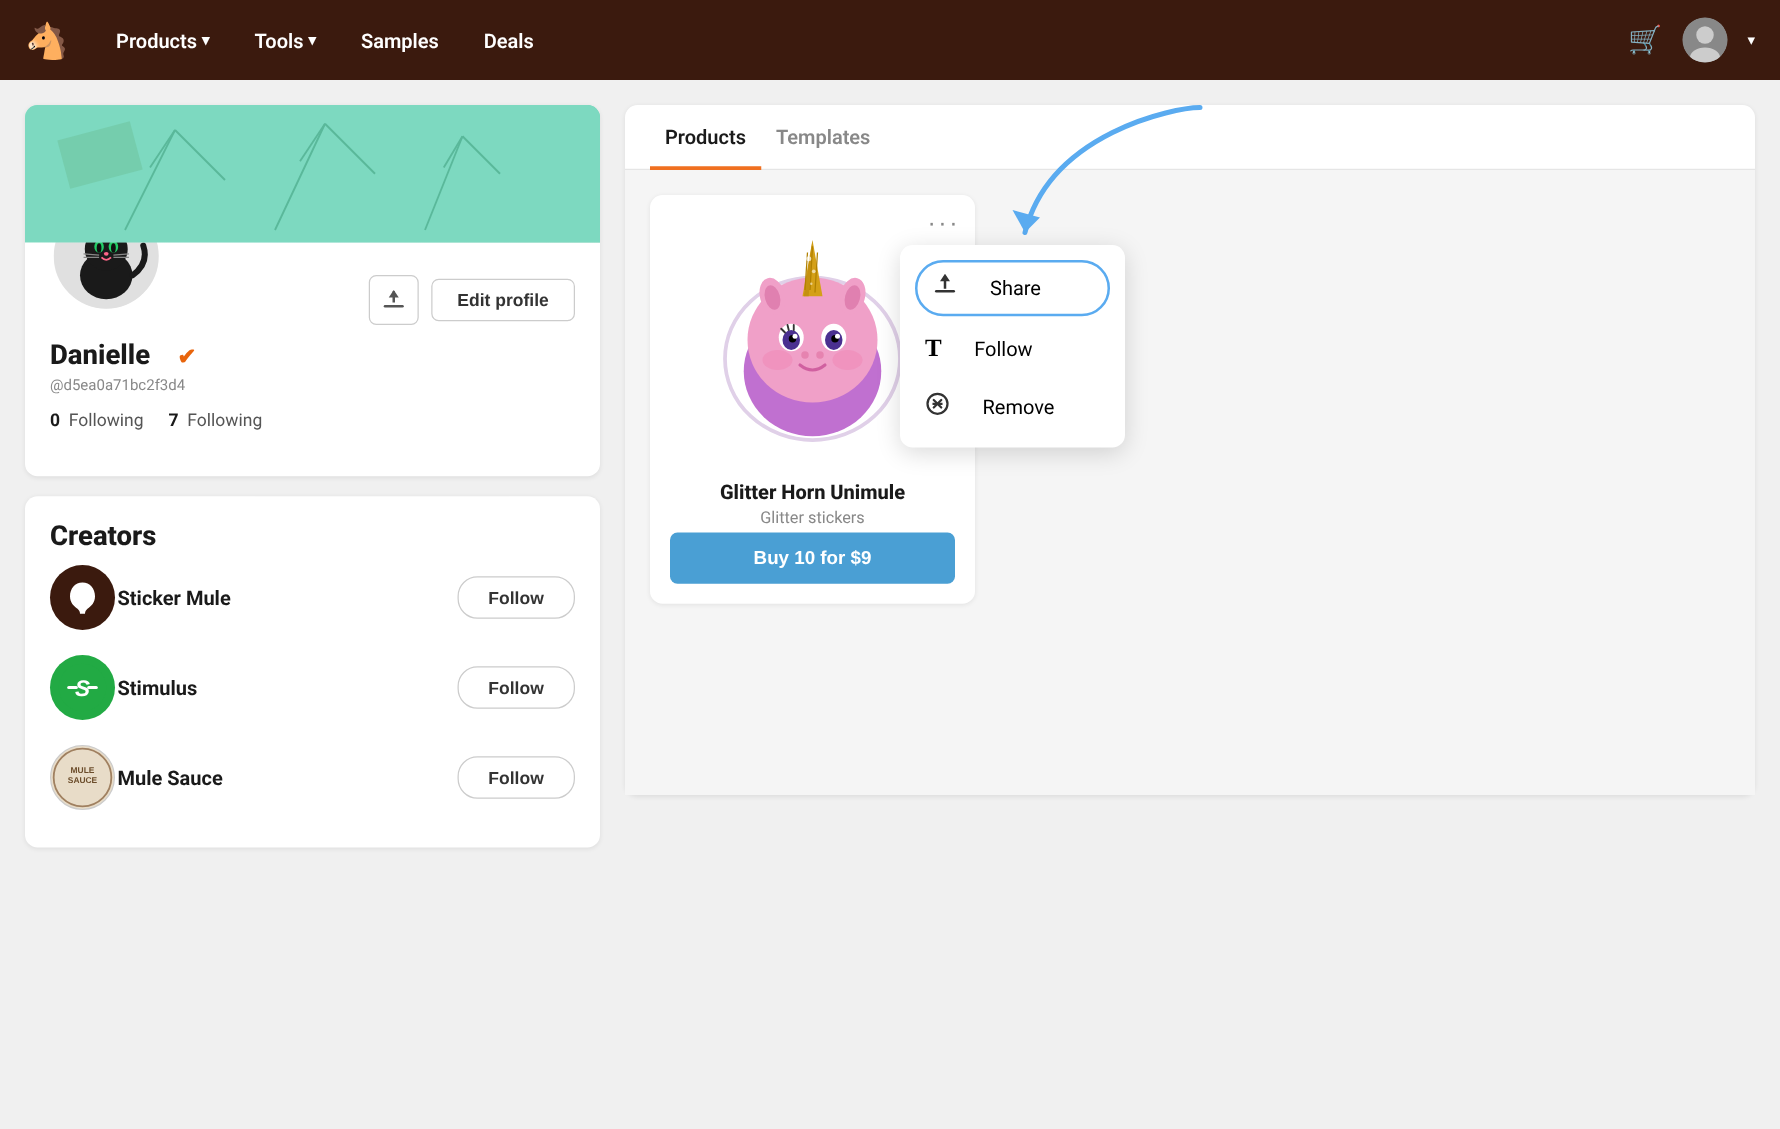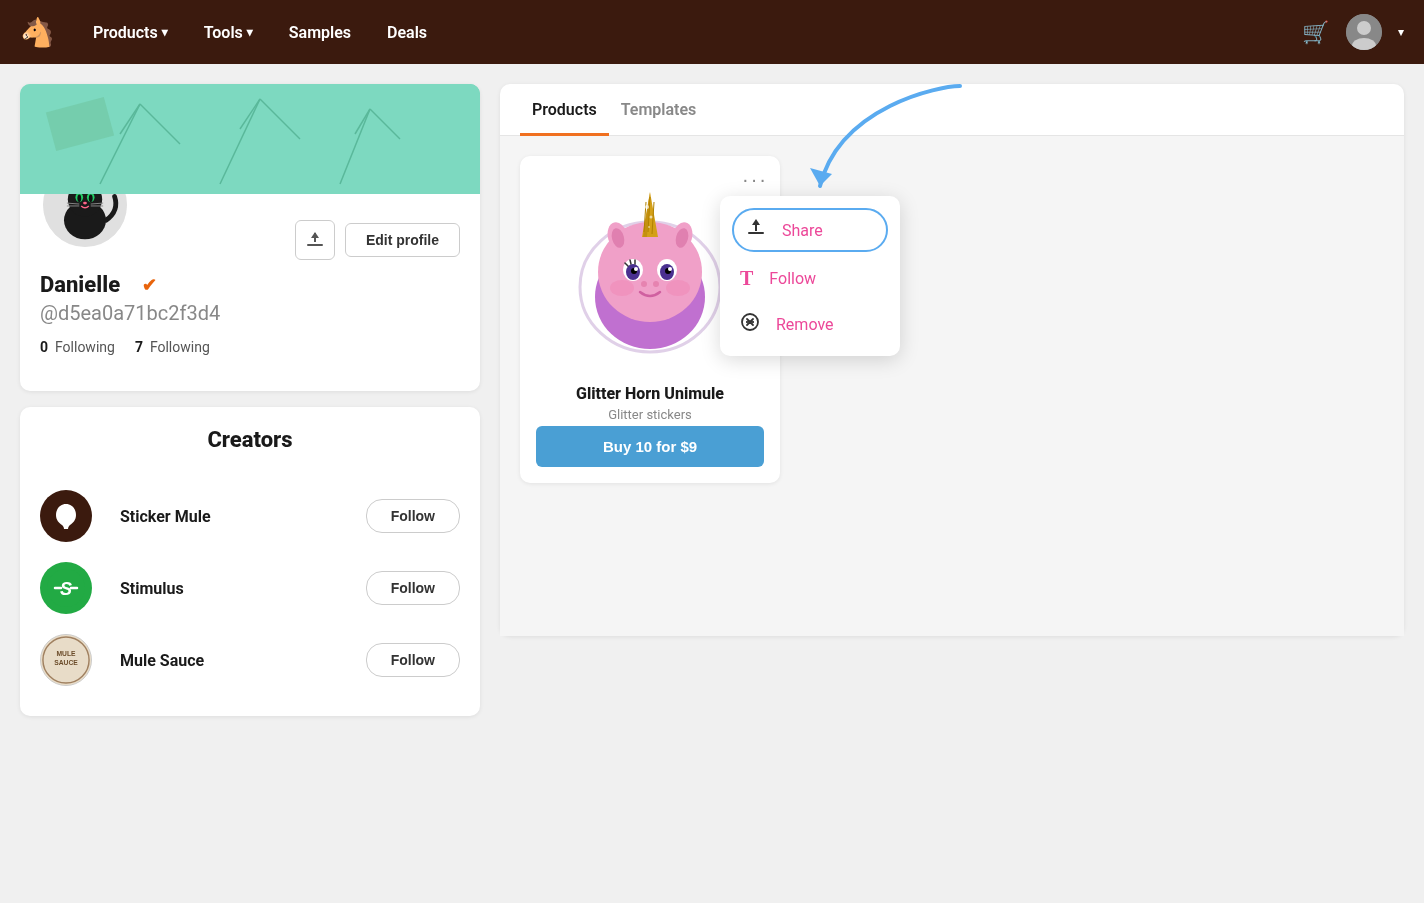--- a/index.html
+++ b/index.html
@@ -143,21 +143,21 @@
       align-items: center;
       gap: 22px;
       margin-bottom: 4px;
     }
     .verified-badge {
       color: #e8640c;
       font-size: 18px;
     }
     .profile-handle {
       color: #888;
-      font-size: 20px;
+      font-size: 12px;
       margin-bottom: 14px;
     }
     .follow-stats {
       display: flex;
       gap: 20px;
       font-size: 14px;
       color: #555;
       margin-bottom: 16px;
     }
     .follow-stats strong { font-weight: 700; color: #1a1a1a; }
@@ -182,28 +182,27 @@
     .creators-card {
       background: white;
       border-radius: 10px;
       padding: 20px;
       box-shadow: 0 1px 4px rgba(0,0,0,0.08);
     }
     .creators-title {
       font-size: 22px;
       font-weight: 800;
       color: #1a1a1a;
-      margin-bottom: 28px;
-      text-align: center;
+      margin-bottom: 0;
     }
     .creator-row {
       display: flex;
       align-items: center;
       padding: 10px 0;
-      gap: 28px;
+      gap: 2px;
     }
     .creator-avatar {
       width: 52px; height: 52px;
       border-radius: 50%;
       overflow: hidden;
       flex-shrink: 0;
       display: flex; align-items: center; justify-content: center;
       font-size: 22px;
       font-weight: 700;
     }
@@ -332,25 +331,25 @@
       background: white;
       border-radius: 10px;
       box-shadow: 0 4px 20px rgba(0,0,0,0.15);
       padding: 8px 0;
       width: 180px;
       z-index: 100;
     }
     .dropdown-item {
       display: flex;
       align-items: center;
-      gap: 16px;
+      gap: 26px;
       padding: 12px 20px;
       cursor: pointer;
       font-size: 16px;
-      color: #ec4899;
+      color: #000000;
     }
     .dropdown-item .menu-icon { font-size: 18px; }
 
     
     .share-item {
       border: 2px solid #5aabf0;
       border-radius: 24px;
       margin: 4px 12px;
       padding: 8px 12px;
     }

